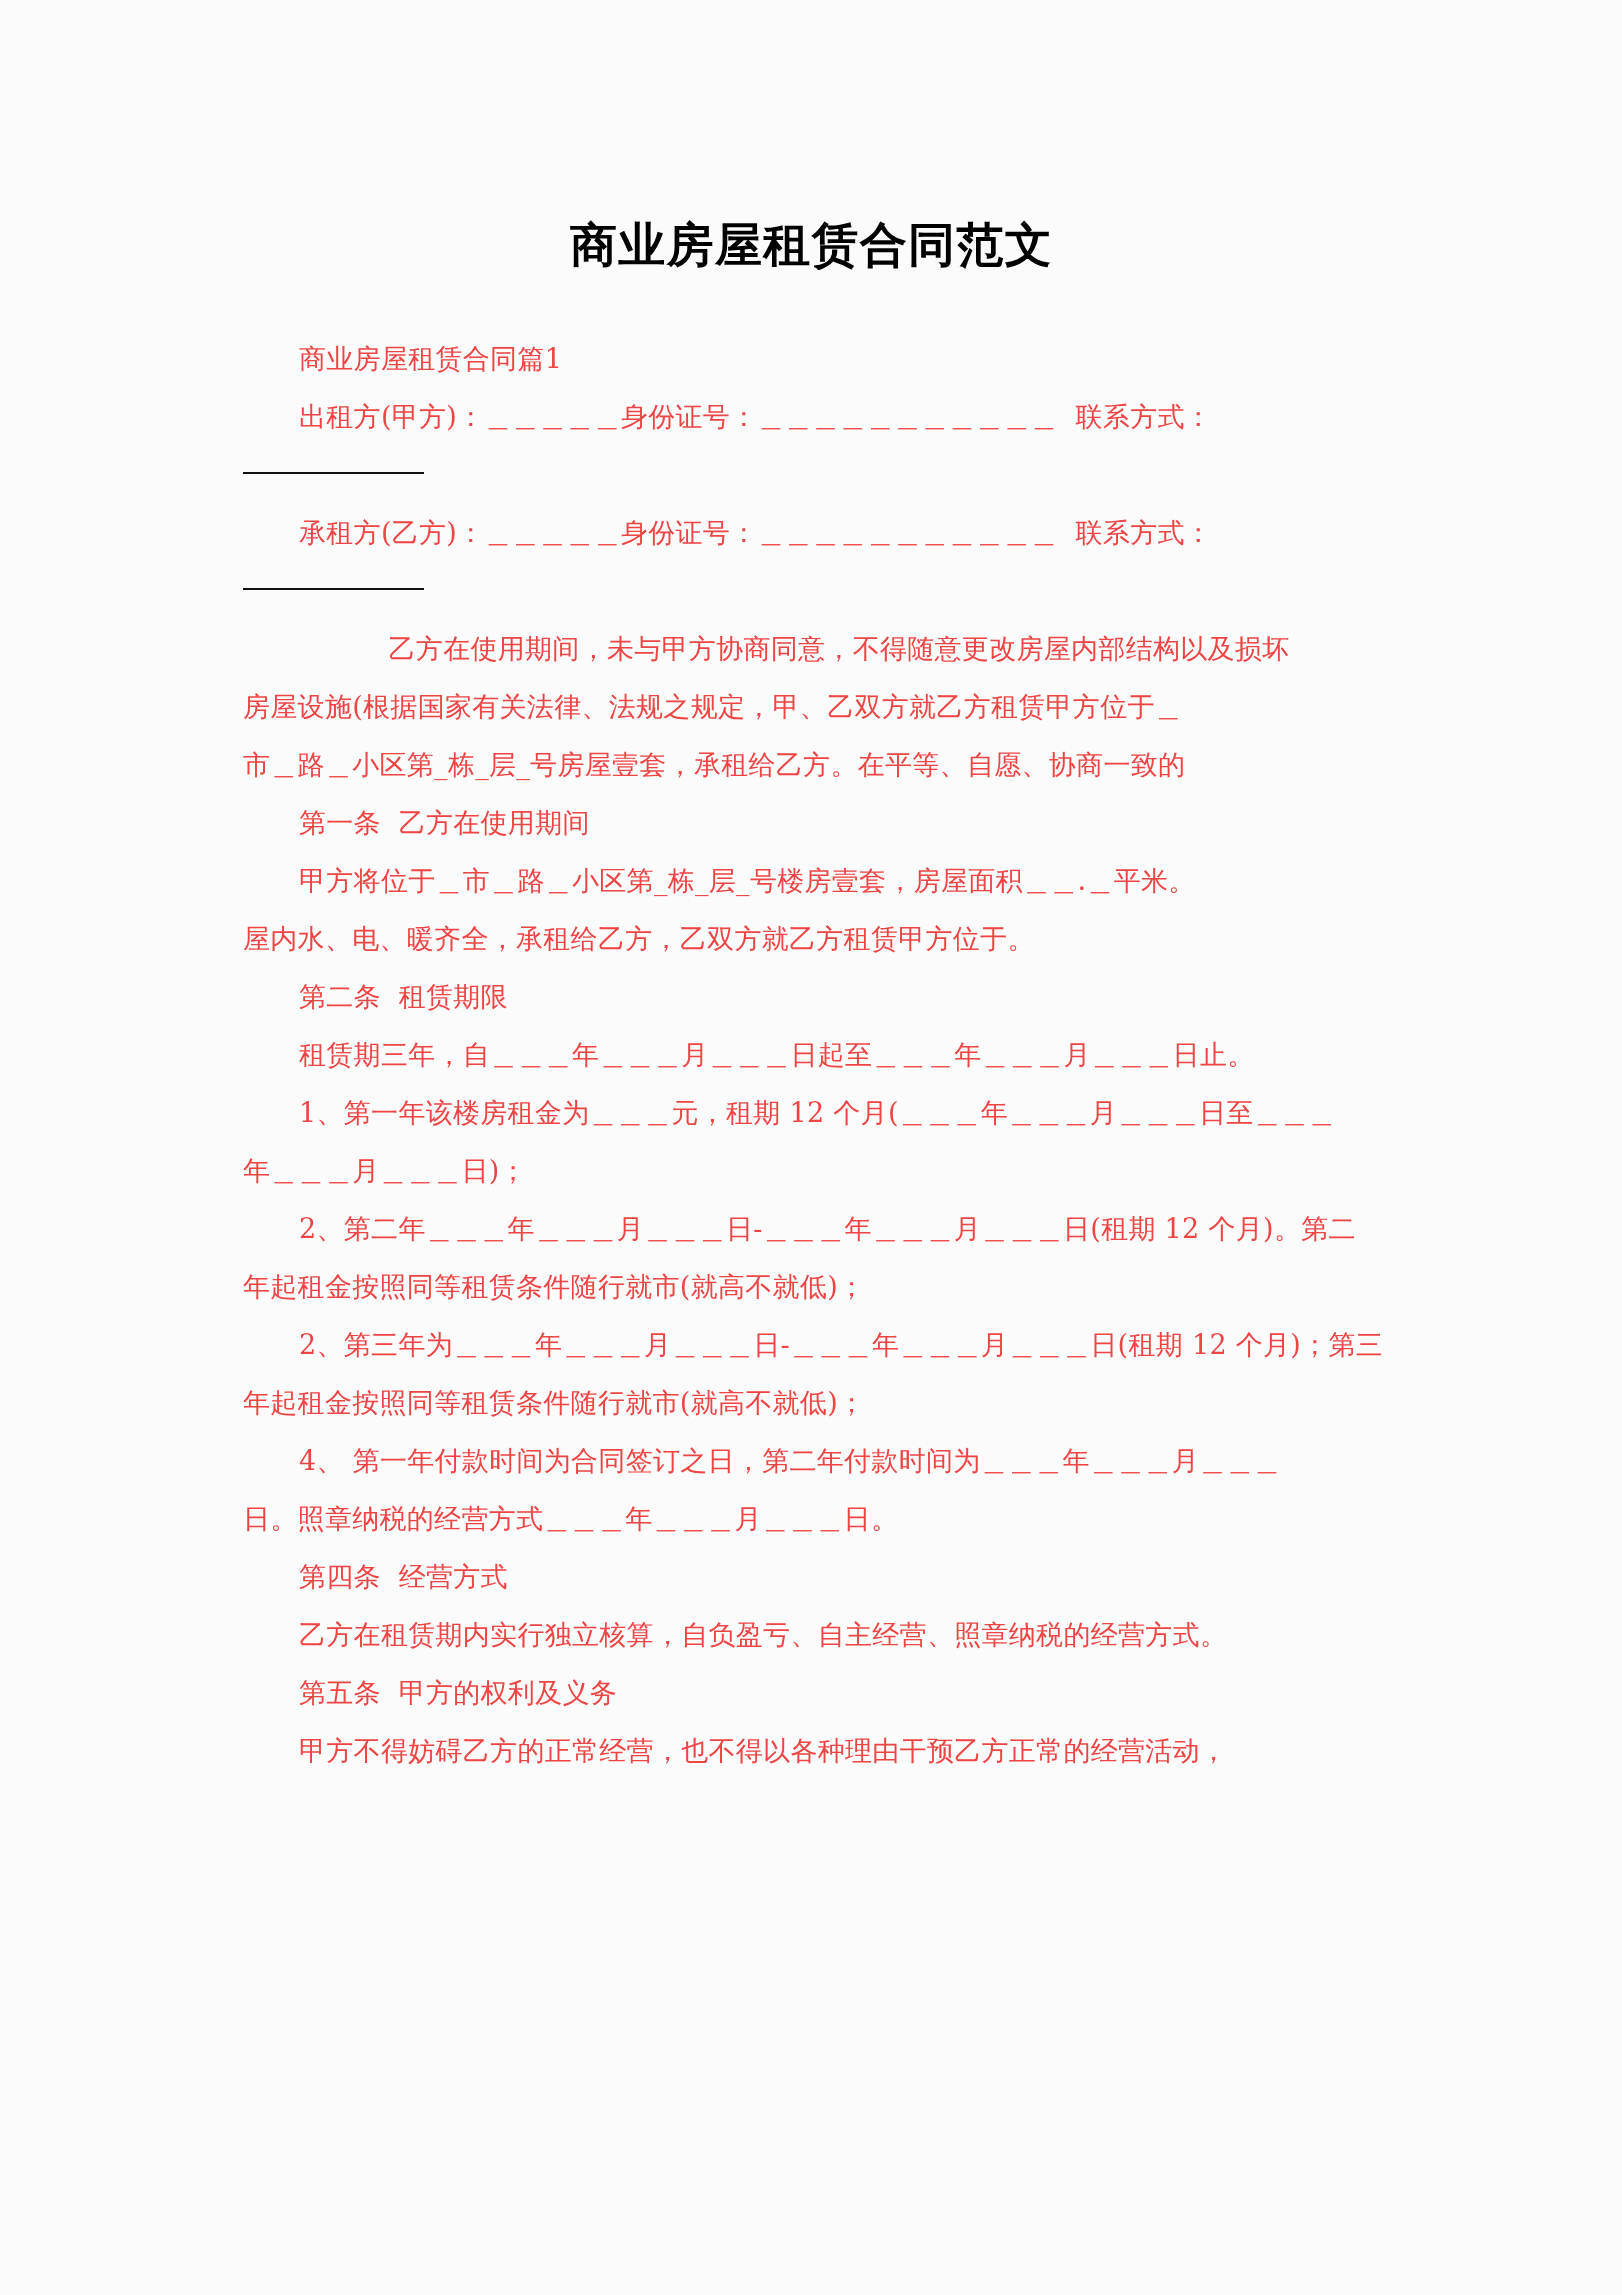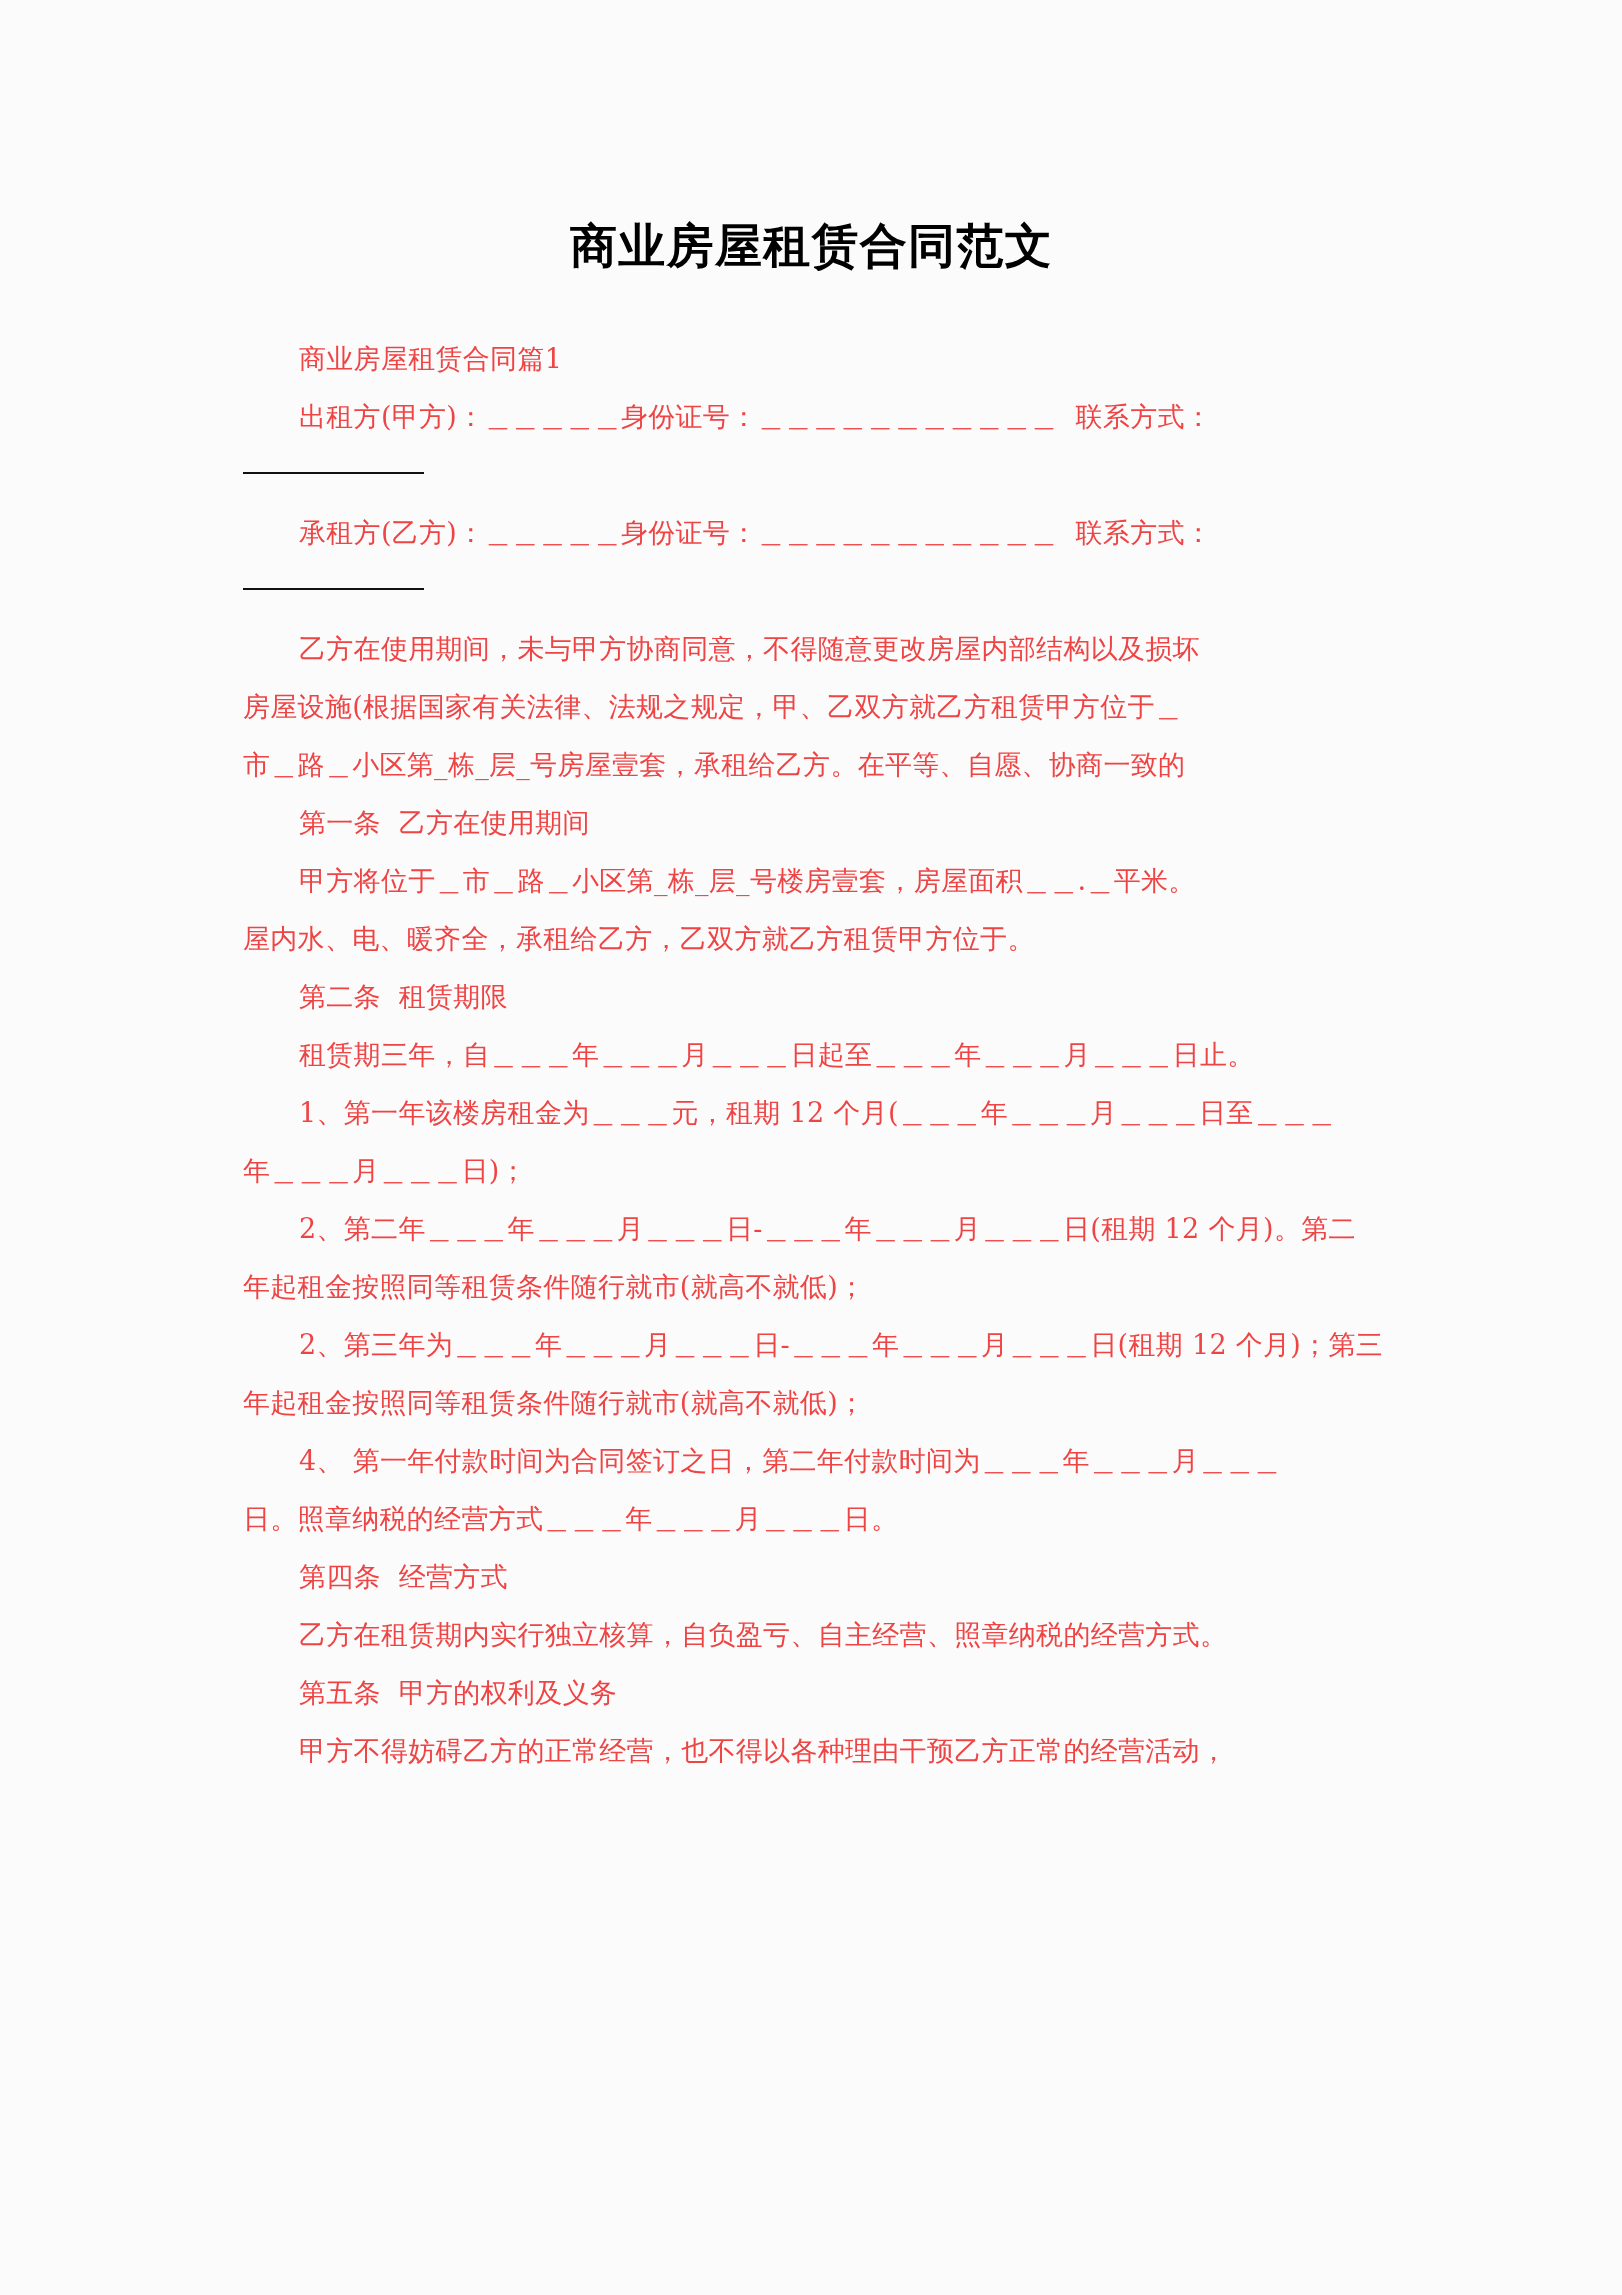--- a/index.html
+++ b/index.html
@@ -16,21 +16,21 @@
     font-family: "DejaVu Serif", "Liberation Serif", serif;
     color: #0a0a0a;
     box-sizing: border-box;
   }
   .doc-title {
     position: absolute;
     left: 0;
     right: 0;
     top: 182px;
     text-align: center;
-    font-family: Liberation Sans, sans-serif;
+    font-family: Liberation Serif, serif;
     font-weight: 700;
     font-size: 47px;
     line-height: 65px;
     letter-spacing: 1.3px;
     color: #000000;
   }
   .body-block {
     position: absolute;
     left: 243px;
     top: 330px;
@@ -79,21 +79,21 @@
     <div class="orphan-rule-row">
       <div class="orphan-rule"></div>
     </div>
 
     <div class="line indent">承租方(乙方)：＿＿＿＿＿身份证号：＿＿＿＿＿＿＿＿＿＿＿  联系方式：</div>
 
     <div class="orphan-rule-row">
       <div class="orphan-rule"></div>
     </div>
 
-    <div class="line indent flush" style="text-indent:56px;">乙方在使用期间，未与甲方协商同意，不得随意更改房屋内部结构以及损坏</div>
+    <div class="line indent flush" style="text-indent:56px;text-align:center;">乙方在使用期间，未与甲方协商同意，不得随意更改房屋内部结构以及损坏</div>
     <div class="line flush">房屋设施(根据国家有关法律、法规之规定，甲、乙双方就乙方租赁甲方位于＿</div>
     <div class="line flush">市＿路＿小区第_栋_层_号房屋壹套，承租给乙方。在平等、自愿、协商一致的</div>
 
     <div class="line indent">第一条  乙方在使用期间</div>
     <div class="line indent">甲方将位于＿市＿路＿小区第_栋_层_号楼房壹套，房屋面积＿＿.＿平米。</div>
     <div class="line flush">屋内水、电、暖齐全，承租给乙方，乙双方就乙方租赁甲方位于。</div>
 
     <div class="line indent">第二条  租赁期限</div>
     <div class="line indent">租赁期三年，自＿＿＿年＿＿＿月＿＿＿日起至＿＿＿年＿＿＿月＿＿＿日止。</div>
 

